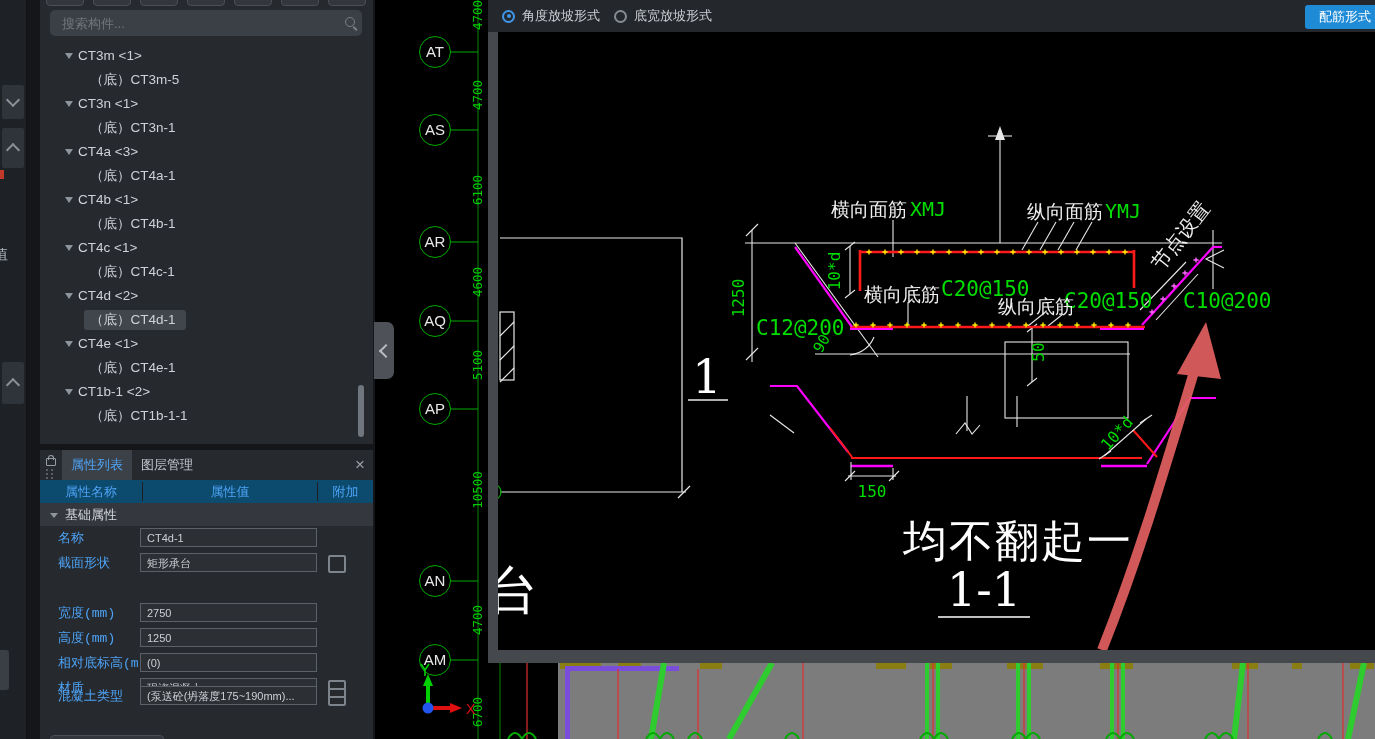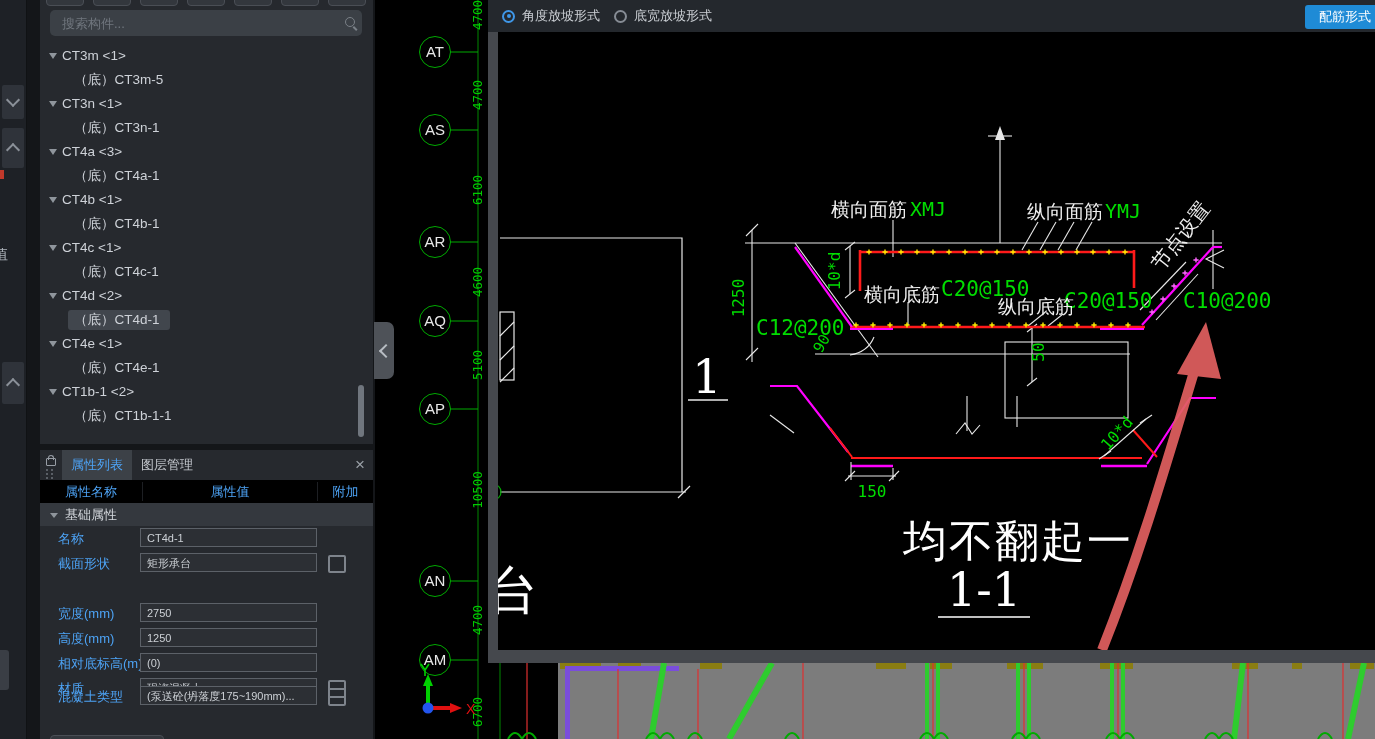--- a/index.html
+++ b/index.html
@@ -16,21 +16,21 @@
   #ic-partial{position:absolute;left:0;top:650px;width:9px;height:40px;background:#3a3e45;border-radius:0 3px 3px 0;}
   
   #tree-panel{position:absolute;left:40px;top:0;width:333px;height:444px;background:#26292e;}
   .stub-row{position:absolute;left:6px;top:-8px;width:320px;height:14px;display:flex;gap:9px;}
   .stub{flex:1;border:1px solid #4a4e55;border-radius:4px;background:#33373d;}
   #search{position:absolute;left:10px;top:10px;width:312px;height:26px;background:#3b4046;border:none;border-radius:5px;
           color:#c9cdd2;font-size:13px;padding:0 30px 0 12px;box-sizing:border-box;outline:none;font-family:"Liberation Sans",sans-serif;}
   #search::placeholder{color:#70767e;}
   #search-ic{position:absolute;right:18px;top:17px;width:8px;height:8px;border:1.5px solid #7a8087;border-radius:50%;}
   #search-ic::after{content:"";position:absolute;left:8px;top:8px;width:5px;height:1.5px;background:#7a8087;transform:rotate(45deg);transform-origin:0 0;}
-  #tree{position:absolute;left:0;top:44px;right:0;}
+  #tree{position:absolute;left:0;top:44px;right:0;padding-left:16px;}
   .trow{height:24px;line-height:24px;font-size:13.5px;color:#ced2d8;white-space:nowrap;cursor:default;}
   .trow .tri{display:inline-block;width:0;height:0;border-left:4.5px solid transparent;border-right:4.5px solid transparent;
              border-top:6px solid #8f959c;margin:0 5px 1px 9px;}
   .trow.group{padding-left:0;}
   .trow.child{padding-left:28px;}
   .pill{padding:2px 10px 3px 6px;border-radius:3px;}
   .pill.sel{background:#41464d;}
   #tree-scroll{position:absolute;left:318px;top:385px;width:6px;height:52px;background:#70767e;border-radius:3px;}
   #collapse{position:absolute;left:374px;top:322px;width:20px;height:57px;background:#4e5258;border-radius:0 7px 7px 0;
             display:flex;align-items:center;justify-content:center;}
@@ -40,30 +40,30 @@
   #props-title{position:absolute;left:0;top:0;right:0;height:30px;}
   #drag-handle{position:absolute;left:4px;top:3px;width:14px;height:26px;}
   .lockb{position:relative;width:8px;height:6px;border:1px solid #979da5;border-radius:1px;margin:5px 0 3px 2px;}
   .lockb::before{content:"";position:absolute;left:1px;top:-4px;width:4px;height:4px;border:1px solid #979da5;border-bottom:none;border-radius:3px 3px 0 0;}
   .dots{display:grid;grid-template-columns:3px 3px;grid-gap:2px;margin-left:2px;}
   .dots i{width:2px;height:2px;background:#6c727a;border-radius:50%;}
   .ptab{position:absolute;top:0;height:30px;line-height:30px;text-align:center;font-size:13px;}
   #ptab1{left:22px;width:70px;background:#3c4147;color:#4da3f5;}
   #ptab2{left:92px;width:70px;color:#c3c7cd;}
   #props-close{position:absolute;right:8px;top:4px;color:#9aa0a7;font-size:17px;line-height:22px;}
-  #phead{position:absolute;left:0;top:30px;right:0;height:23px;background:#000000;border-bottom:1px solid #1d1f23;color:#4da3f5;font-size:13px;line-height:23px;}
+  #phead{position:absolute;left:0;top:30px;right:0;height:23px;background:#0c4a6e;border-bottom:1px solid #1d1f23;color:#4da3f5;font-size:13px;line-height:23px;}
   #phead .c1{position:absolute;left:0;width:102px;text-align:center;}
   #phead .c2{position:absolute;left:103px;width:174px;text-align:center;}
   #phead .c3{position:absolute;left:278px;right:0;text-align:center;}
   #phead .vdiv{position:absolute;top:2px;bottom:2px;width:1px;background:#1d1f23;}
   #psection{position:absolute;left:0;top:53px;right:0;height:23px;background:#34383e;color:#d5d9de;font-size:13px;line-height:23px;}
   #psection .tri{display:inline-block;width:0;height:0;border-left:4px solid transparent;border-right:4px solid transparent;
                  border-top:5px solid #8f959c;margin:0 7px 1px 10px;}
   .prow{position:absolute;left:0;right:0;height:25px;}
-  .plabel{position:absolute;left:18px;top:0;line-height:25px;font-size:13px;color:#4da3f5;white-space:nowrap;}
+  .plabel{position:absolute;left:18px;top:0;line-height:25px;font-size:13px;color:#4da3f5;white-space:nowrap;font-family:Liberation Mono, monospace;}
   .pval{position:absolute;left:100px;top:2px;width:177px;height:19px;line-height:19px;background:#2c2f34;border:1px solid #5c6168;
         color:#ccd0d5;font-size:11px;padding-left:6px;box-sizing:border-box;white-space:nowrap;overflow:hidden;}
   .pcheck{position:absolute;left:288px;top:4px;width:14px;height:14px;border:2px solid #7e848c;border-radius:2px;background:transparent;}
   #pmore{position:absolute;left:10px;top:285px;width:112px;height:10px;background:#33373d;border:1px solid #4a4e55;border-radius:4px;}
   
   #cadbg{position:absolute;left:375px;top:0;width:1000px;height:739px;}
   
   #popup{position:absolute;left:488px;top:0;width:887px;height:663px;}
   #ptoolbar{position:absolute;left:0;top:0;right:0;height:32px;background:#24282d;display:flex;align-items:center;}
   .radio{width:13px;height:13px;border-radius:50%;box-sizing:border-box;margin-left:14px;position:relative;}

